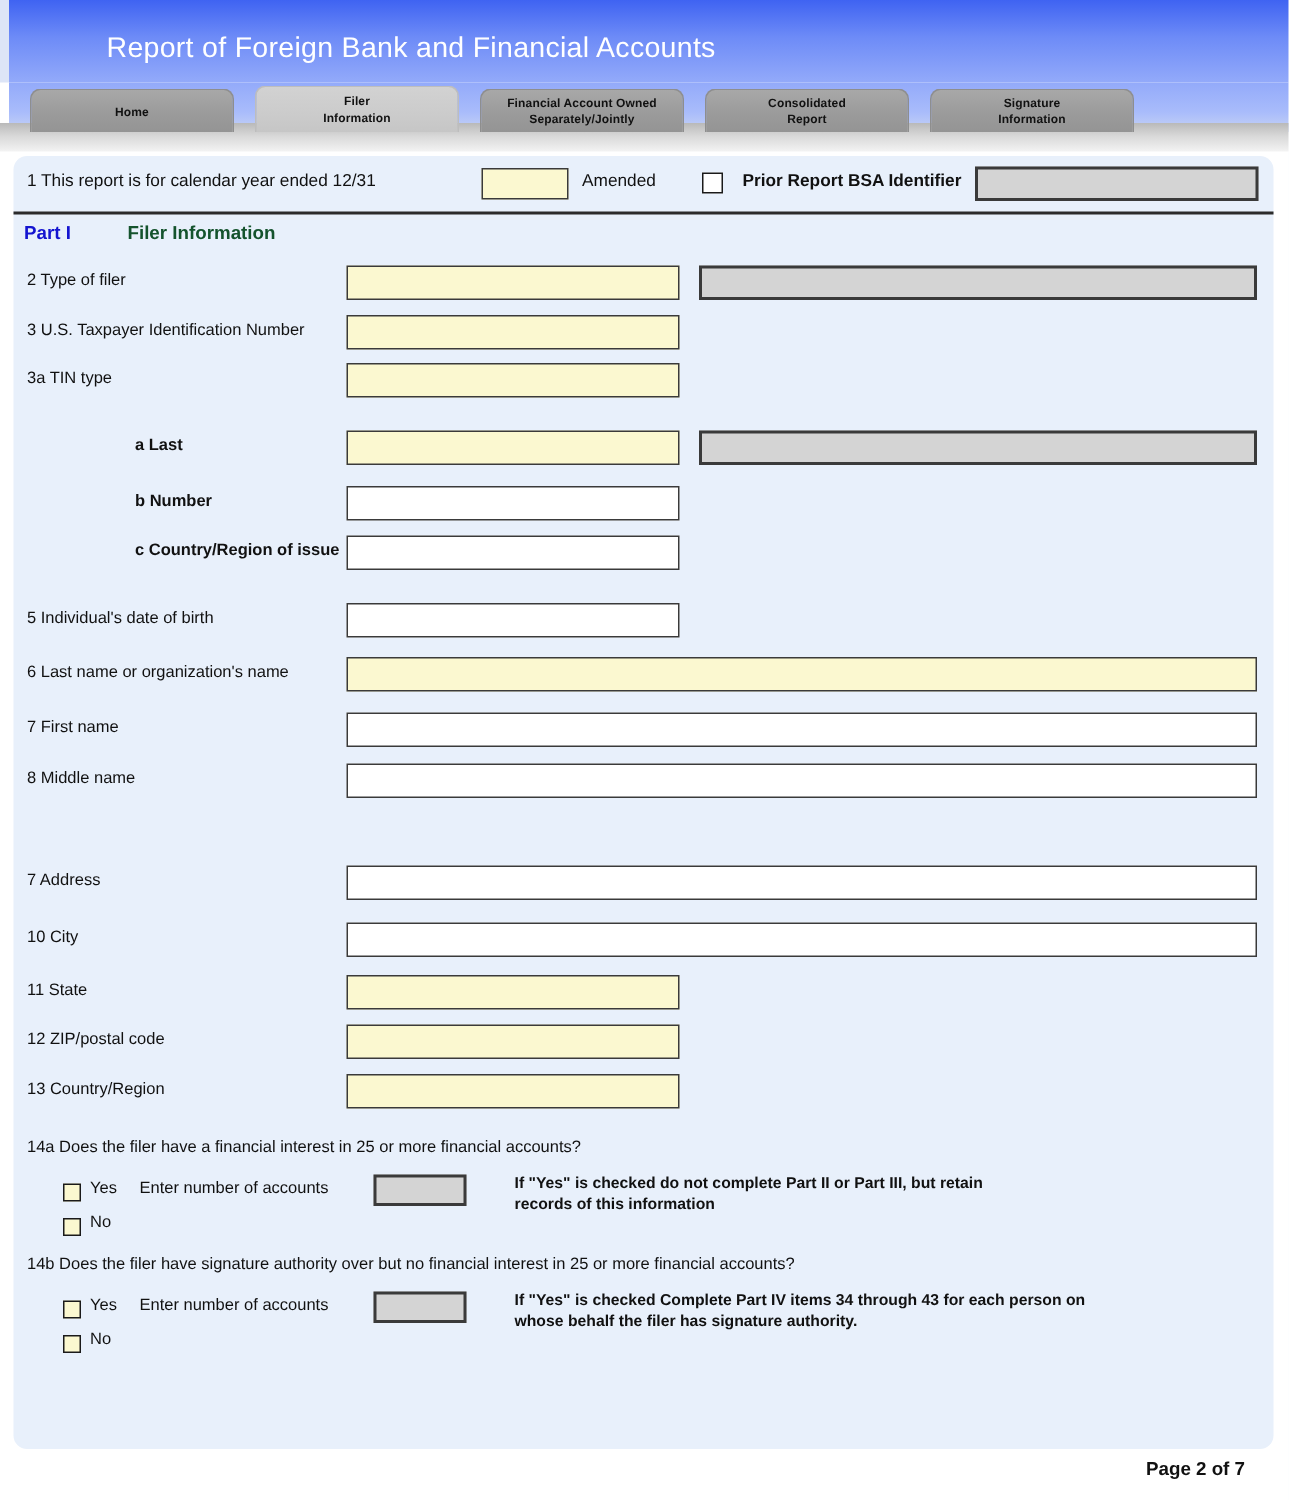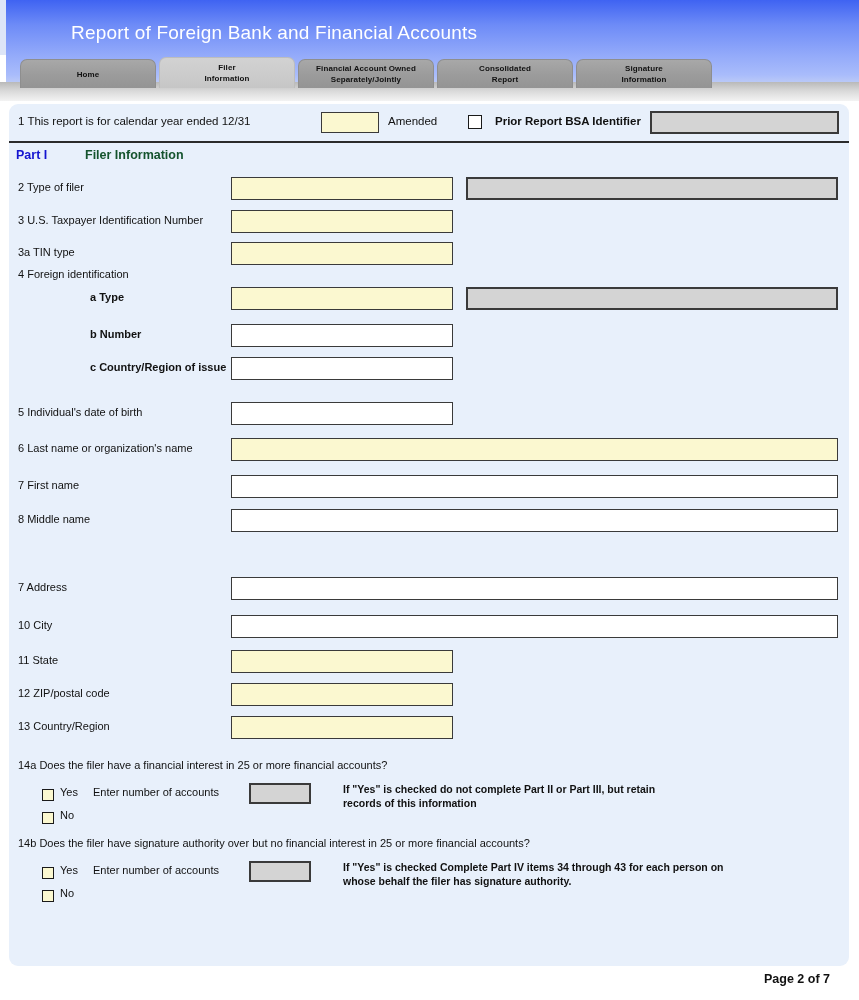--- a/index.html
+++ b/index.html
@@ -60,21 +60,21 @@
     position: absolute;
     left: 0; top: 82px;
     width: 859px; height: 19px;
     background: linear-gradient(to bottom, #b9b9b9 0%, #d8d8d8 45%, #f3f3f3 100%);
   }
   #tabs {
     position: absolute;
     left: 20px; top: 56px;
     width: 830px; height: 32px;
     display: flex;
-    gap: 3px;
+    gap: 14px;
     align-items: flex-end;
   }
   .tab {
     height: 29px;
     border-radius: 7px 7px 0 0;
     background: linear-gradient(to bottom, #a8a8a8 0%, #9b9b9b 55%, #949494 100%);
     border: 1px solid #8e8e8e;
     border-bottom: none;
     display: flex;
     align-items: center;
@@ -344,26 +344,23 @@
     <div class="field-row" style="top:106px;height:23px;">
       <div class="field-label" style="left:9px;">3 U.S. Taxpayer Identification Number</div>
       <div class="fbox yellow" style="left:222px;width:222px;"></div>
     </div>
 
     <div class="field-row" style="top:138px;height:23px;">
       <div class="field-label" style="left:9px;">3a TIN type</div>
       <div class="fbox yellow" style="left:222px;width:222px;"></div>
     </div>
 
-    <div class="field-row" style="top:164px;height:16px;">
-      <div class="field-label" style="left:9px;top:0;">4 Foreign identification</div>
-    </div>
 
     <div class="field-row" style="top:183px;height:23px;">
-      <div class="field-label indent" style="left:81px;">a Type</div>
+      <div class="field-label indent" style="left:81px;">a Last</div>
       <div class="fbox yellow" style="left:222px;width:222px;"></div>
       <div class="fbox gray" style="left:457px;width:372px;"></div>
     </div>
 
     <div class="field-row" style="top:220px;height:23px;">
       <div class="field-label indent" style="left:81px;">b Number</div>
       <div class="fbox" style="left:222px;width:222px;"></div>
     </div>
 
     <div class="field-row" style="top:253px;height:23px;">

